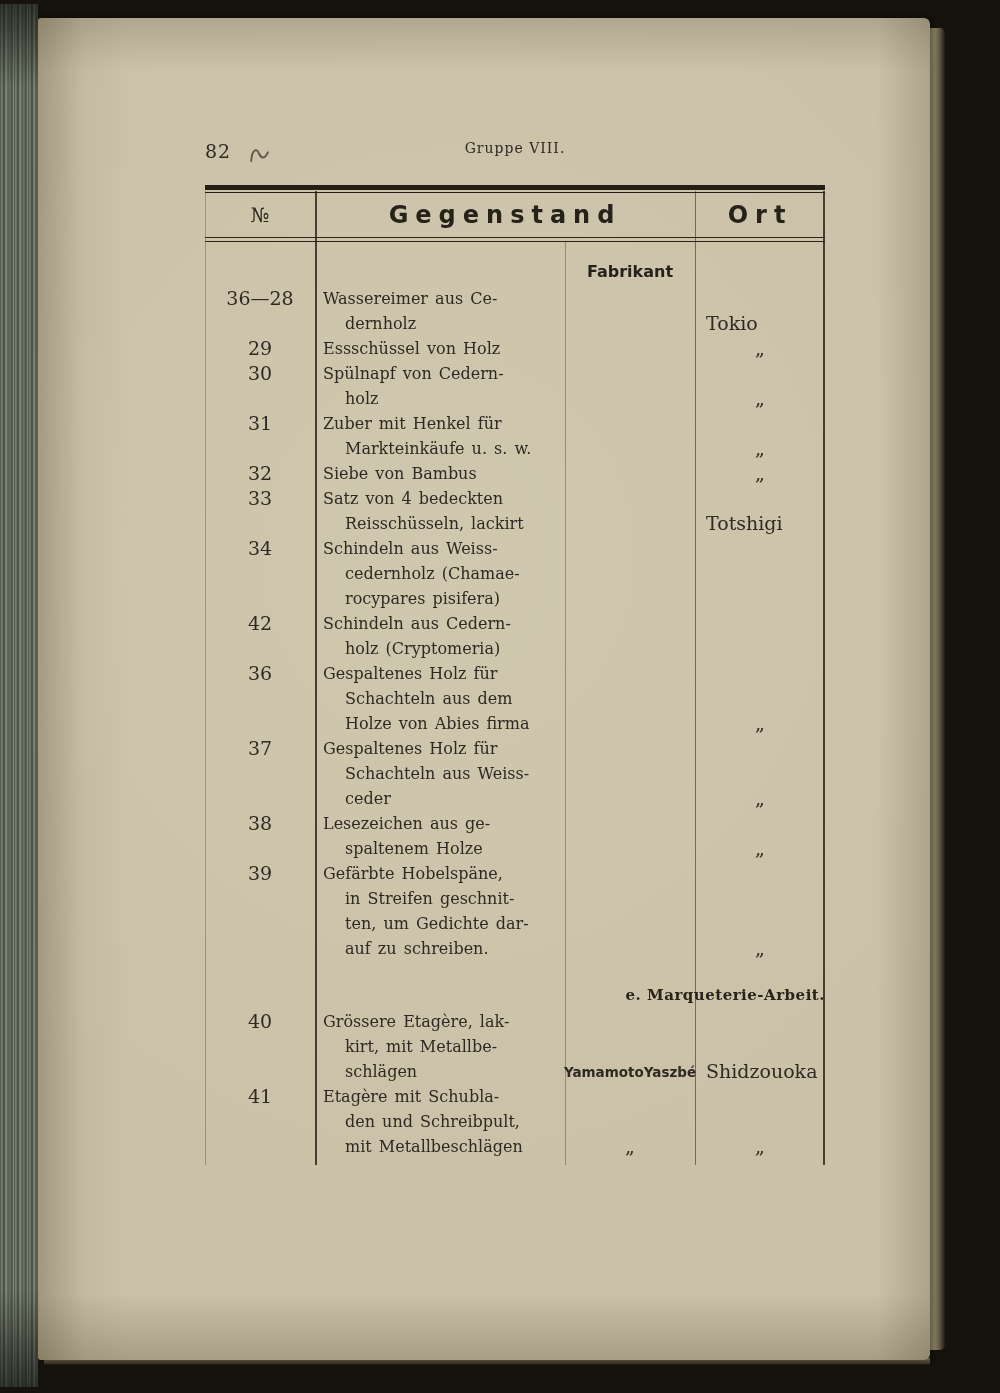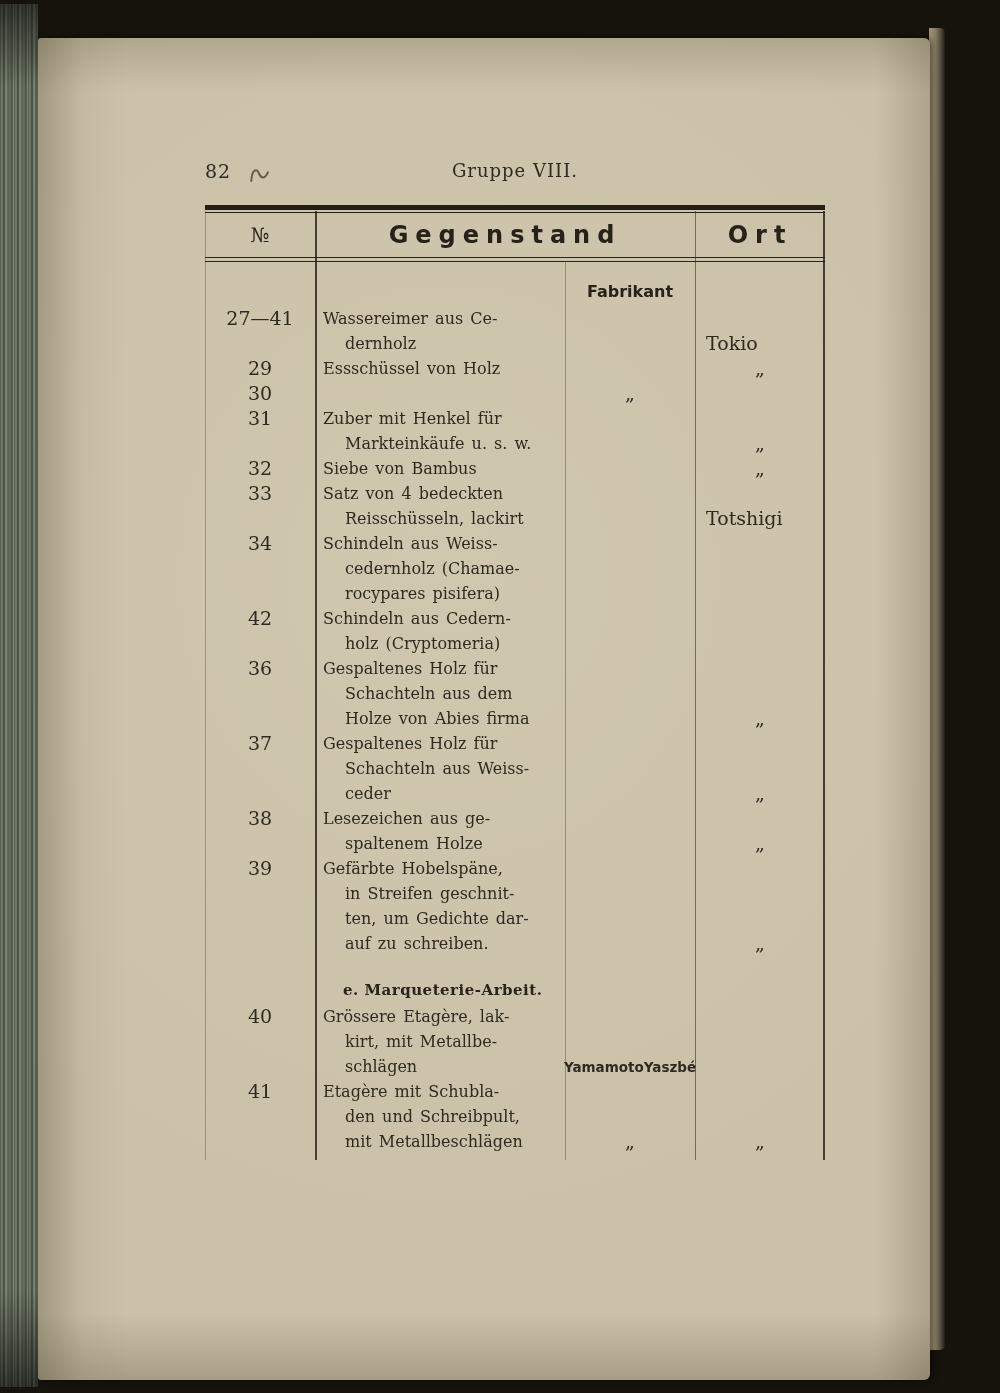--- a/index.html
+++ b/index.html
@@ -35,32 +35,31 @@
   .page {
     position: absolute; left: 38px; top: 18px; width: 892px; height: 1342px;
     background:
       radial-gradient(120% 85% at 46% 40%, rgba(255,252,240,0.10), rgba(255,252,240,0) 60%),
       linear-gradient(90deg, rgba(66,55,32,0.30), rgba(66,55,32,0.06) 5%, rgba(66,55,32,0) 10%),
       linear-gradient(270deg, rgba(66,55,32,0.22), rgba(66,55,32,0) 6%),
       linear-gradient(180deg, rgba(66,55,32,0.20), rgba(66,55,32,0) 4%, rgba(66,55,32,0) 95%, rgba(66,55,32,0.26)),
       #cbc1a8;
     border-radius: 3px 6px 6px 3px;
     box-shadow: 2px 0 6px rgba(0,0,0,0.5);
-    margin-top: 20px;
   }
 
   
   .page-header {
     position: absolute; left: 167px; top: 120px; width: 620px; height: 30px;
   }
   .folio { position: absolute; left: 0; top: 2px; font-size: 19px; letter-spacing: 1px; }
   .ink-mark { position: absolute; left: 42px; top: 6px; opacity: 0.8; transform: rotate(-12deg); }
   .running-title {
     position: absolute; left: 50%; transform: translateX(-50%);
-    top: 2px; font-size: 18px; letter-spacing: 1px; white-space: nowrap;
+    top: 2px; font-size: 14px; letter-spacing: 1px; white-space: nowrap;
   }
 
   
   .catalog-table {
     position: absolute; left: 167px; top: 167px; width: 620px;
   }
   .rule-thick { height: 5px; background: #241f14; margin-bottom: 2px; }
   .rule-thin  { height: 1px; background: #241f14; }
   .rule-double { height: 3px; border-top: 1px solid #2b2518; border-bottom: 1px solid #2b2518; }
 
@@ -103,20 +102,21 @@
     display: flex; align-items: flex-end;
     font-size: 19px; line-height: 25px; padding-left: 11px;
   }
   .cell-ort.center { justify-content: center; padding-left: 0; }
 
   .section-row { margin: 10px 0 4px 0; }
   .section-label {
     margin-left: 138px;
     font-weight: bold; font-size: 15px; line-height: 20px; letter-spacing: 0.5px;
     color: #28241b;
+    text-align: right;
   }
 
   
   .vl { position: absolute; width: 1px; background: rgba(40,35,24,0.75); }
   .vl-left  { left: 0;    top: 6px;  bottom: 0; background: rgba(40,35,24,0.30); }
   .vl-1     { left: 110px; top: 6px; bottom: 0; width: 2px; background: rgba(35,30,20,0.80); }
   .vl-2     { left: 360px; top: 57px; bottom: 0; background: rgba(40,35,24,0.35); }
   .vl-3     { left: 490px; top: 6px; bottom: 0; background: rgba(40,35,24,0.55); }
   .vl-right { right: 0;   top: 6px;  bottom: 0; width: 2px; background: rgba(35,30,20,0.80); }
 </style>
@@ -146,36 +146,38 @@
       <div class="th th-sans">Gegenstand</div>
       <div class="th th-sans">Ort</div>
     </div>
 
     <div class="rule-double"></div>
 
     <div class="tbody">
       <div class="fabrikant-label">Fabrikant</div>
 
       <div class="trow">
-        <div class="cell-no">27—41</div>
+        <div class="cell-no">36—28</div>
         <div class="cell-text">Wassereimer aus Ce-
 dernholz</div>
         <div class="cell-fab"></div>
         <div class="cell-ort">Tokio</div>
       </div>
 
       <div class="trow">
         <div class="cell-no">29</div>
         <div class="cell-text">Essschüssel von Holz</div>
         <div class="cell-fab"></div>
         <div class="cell-ort center">„</div>
       </div>
 
       <div class="trow">
         <div class="cell-no">30</div>
+        <div class="cell-text">Spülnapf von Cedern-
+holz</div>
         <div class="cell-fab"></div>
         <div class="cell-ort center">„</div>
       </div>
 
       <div class="trow">
         <div class="cell-no">31</div>
         <div class="cell-text">Zuber mit Henkel für
 Markteinkäufe u. s. w.</div>
         <div class="cell-fab"></div>
         <div class="cell-ort center">„</div>
@@ -251,20 +253,21 @@
       <div class="section-row">
         <div class="section-label">e. Marqueterie-Arbeit.</div>
       </div>
 
       <div class="trow">
         <div class="cell-no">40</div>
         <div class="cell-text">Grössere Etagère, lak-
 kirt, mit Metallbe-
 schlägen</div>
         <div class="cell-fab fab-name">YamamotoYaszbé</div>
+        <div class="cell-ort">Shidzouoka</div>
       </div>
 
       <div class="trow">
         <div class="cell-no">41</div>
         <div class="cell-text">Etagère mit Schubla-
 den und Schreibpult,
 mit Metallbeschlägen</div>
         <div class="cell-fab">„</div>
         <div class="cell-ort center">„</div>
       </div>

